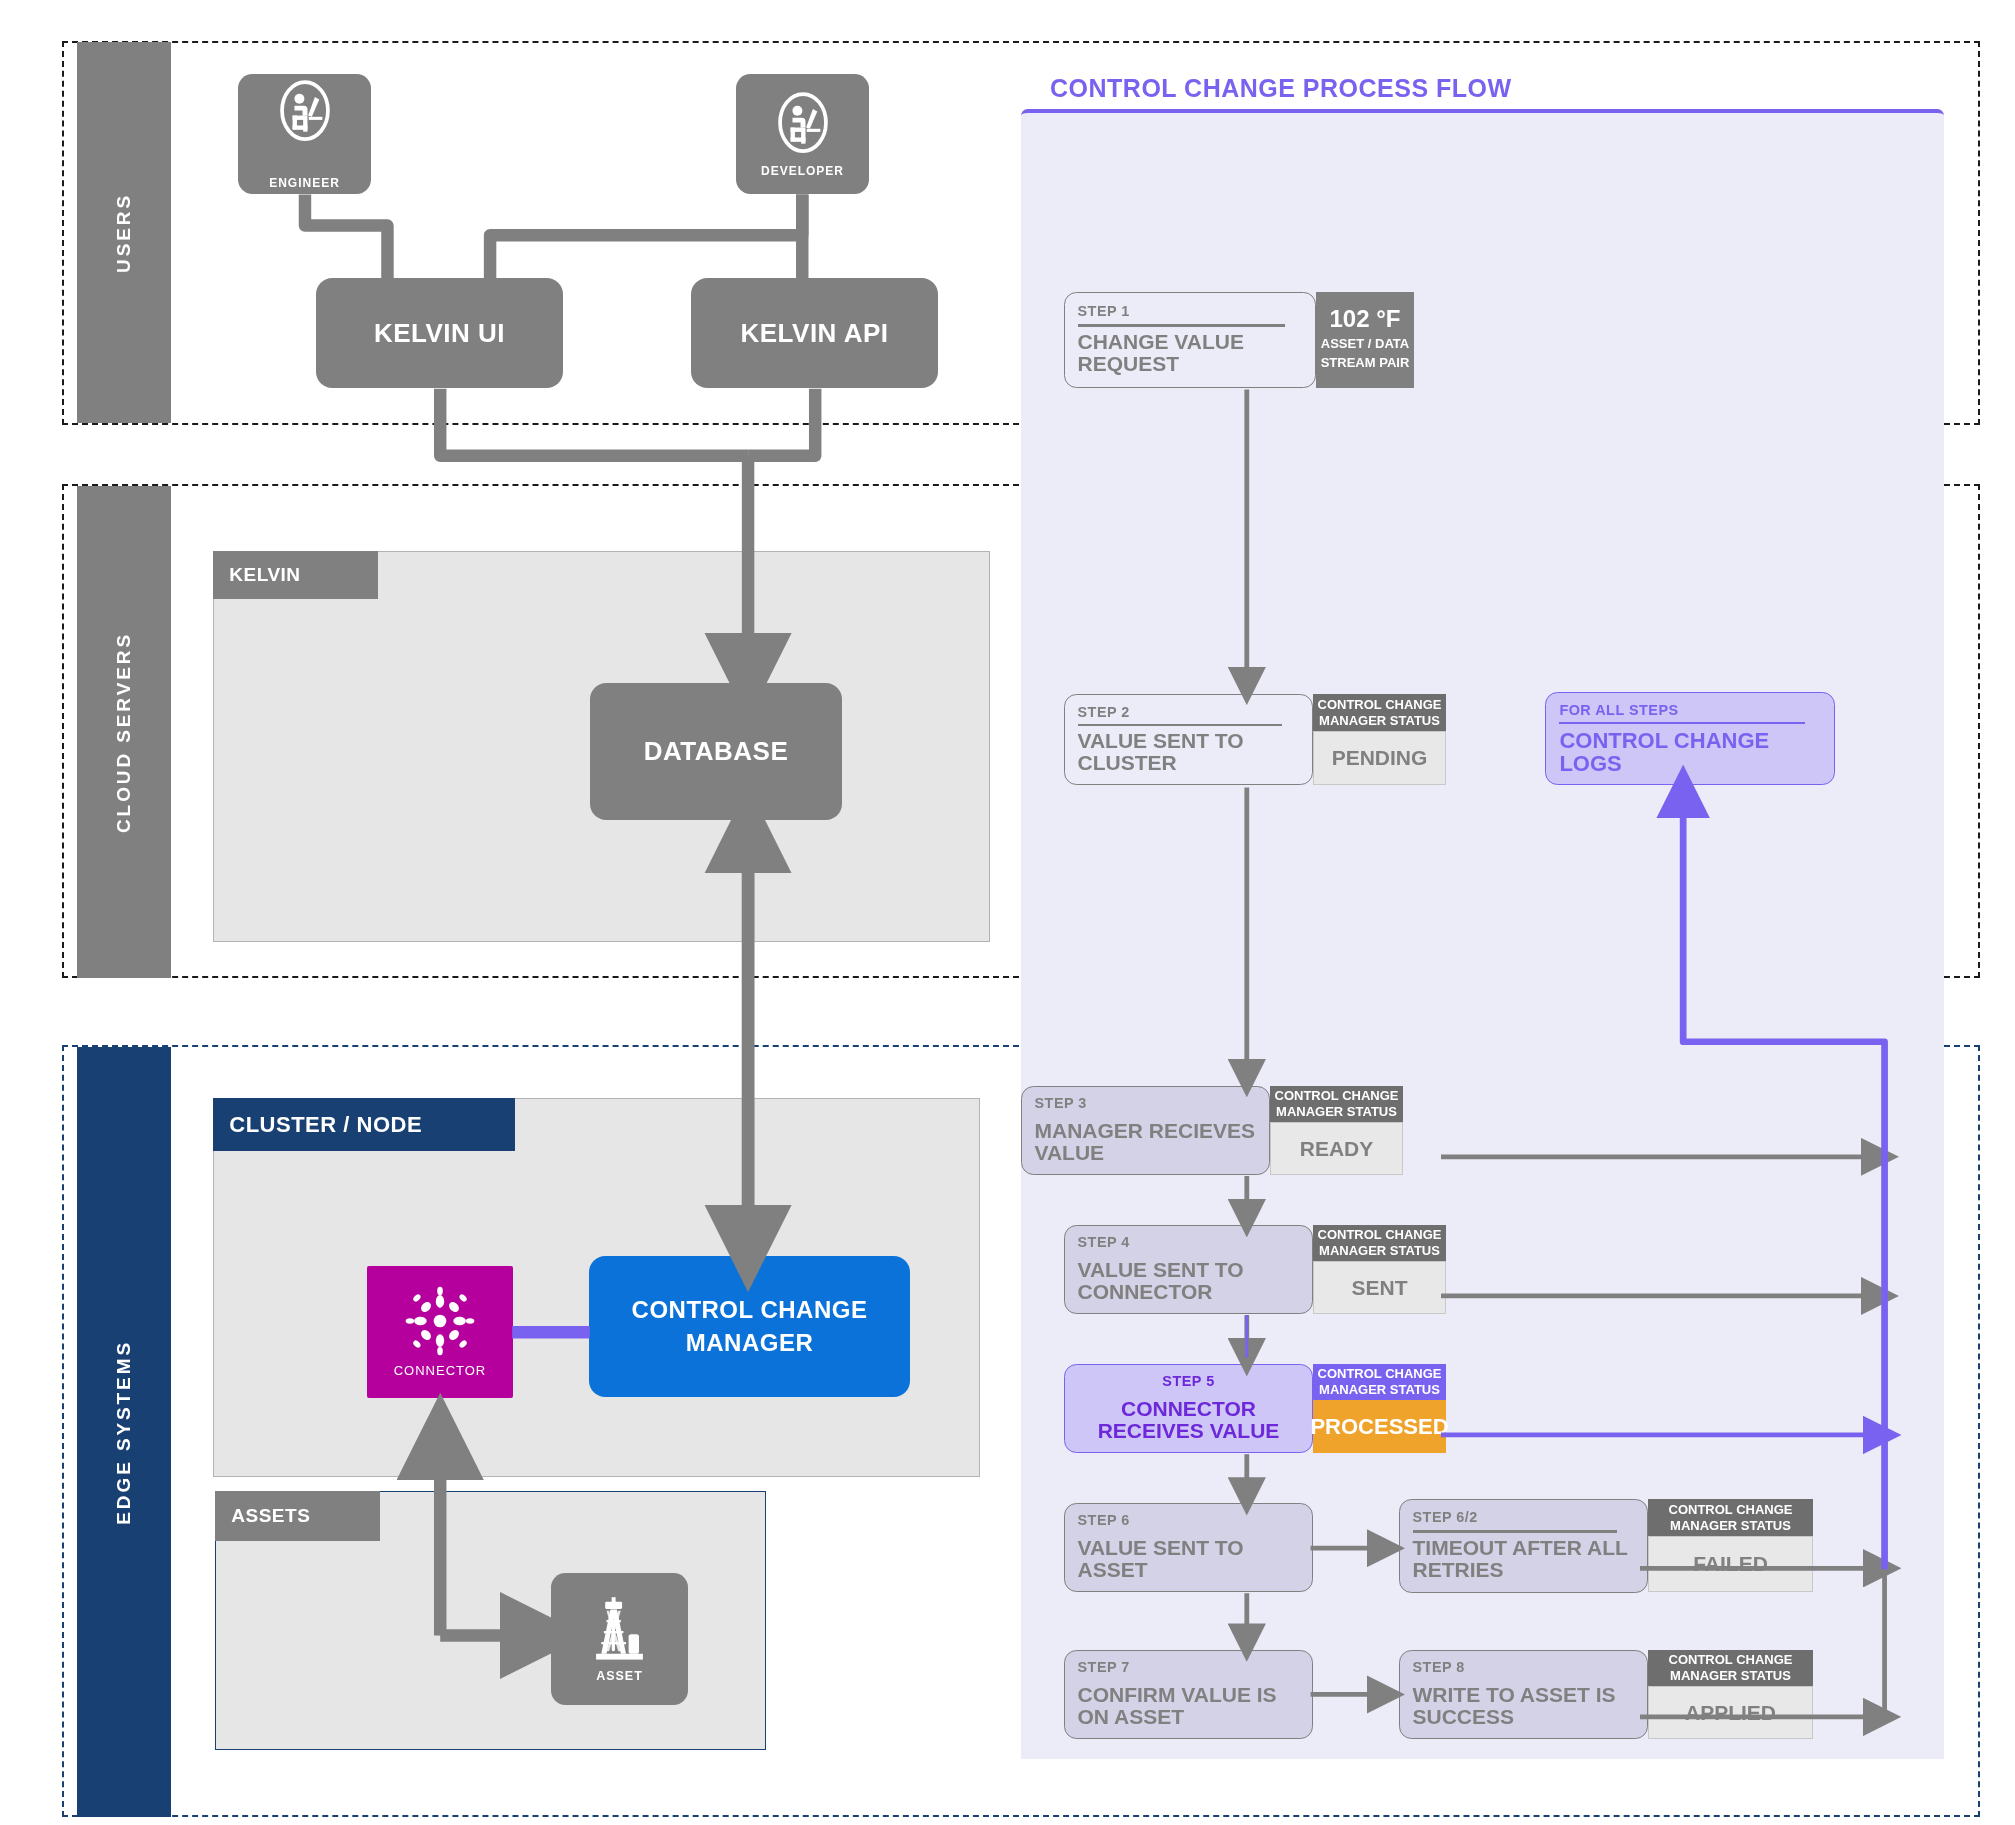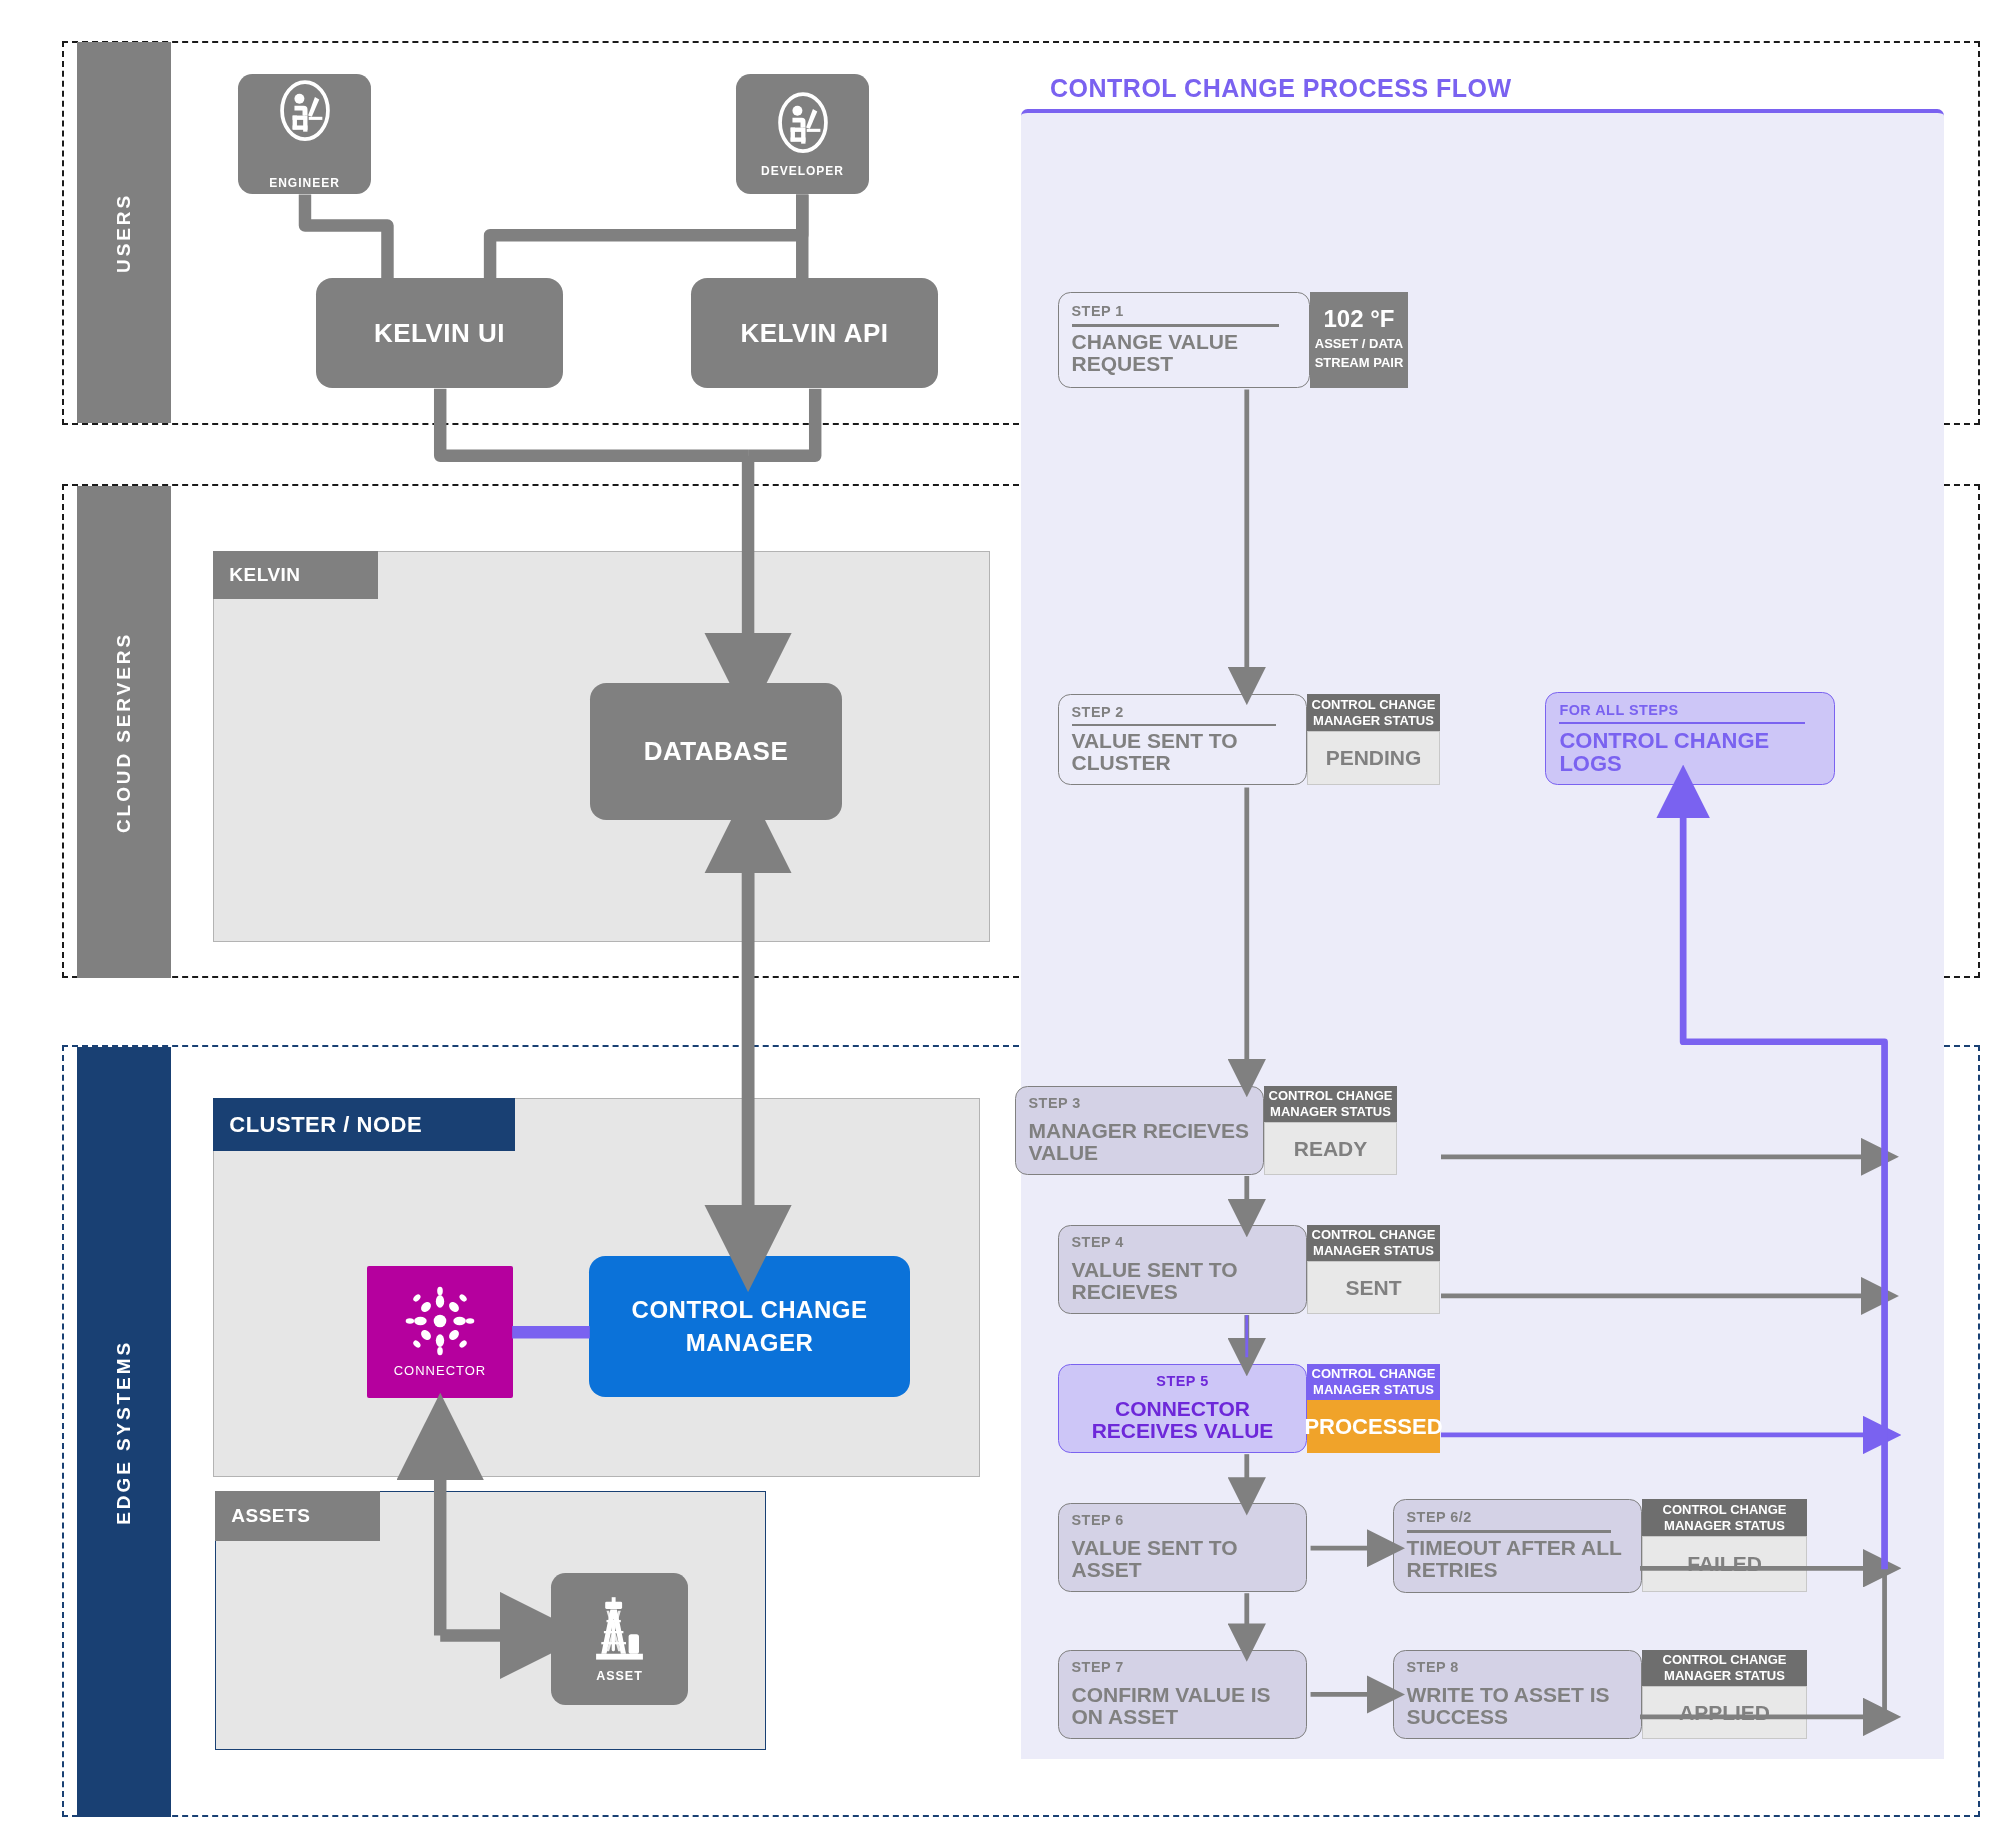--- a/index.html
+++ b/index.html
@@ -50,21 +50,21 @@
     font-weight:bold;font-size:24px;line-height:1.35;letter-spacing:0.5px;
   }
 
   
   .flow-panel{background:#ececf9;border-top:4.3px solid #7a62f0;}
   .flow-title{
     color:#7a62f0;font-weight:bold;font-size:25px;letter-spacing:0.5px;white-space:nowrap;
   }
 
   
-  .step{display:flex;align-items:stretch;}
+  .step{display:flex;align-items:stretch;margin-left:6px;}
   .step-main{
     background:#d4d2e6;border:1.4px solid #808080;border-radius:12.5px;
     padding:8.6px 12.5px 9.6px 12.5px;display:flex;flex-direction:column;justify-content:center;
     box-sizing:border-box;
   }
   .step-num{color:#808080;font-weight:bold;font-size:14.4px;letter-spacing:0.5px;}
   .step-rule{height:3.4px;background:#808080;margin:4.3px 0 4.3px 0;width:92%;}
   .step-title{color:#808080;font-weight:bold;font-size:21px;line-height:1.06;letter-spacing:0px;}
 
   
@@ -273,21 +273,21 @@
     <div class="status-col" style="width:133px;height:89px;">
       <div class="status-head" style="height:36px;">CONTROL CHANGE MANAGER STATUS</div>
       <div class="status-val" style="height:53px;">READY</div>
     </div>
   </div>
 
   <div class="abs step" style="left:1058px;top:1225px;">
     <div class="step-main" style="width:249px;height:89px;">
       <div class="step-num">STEP 4</div>
       <div class="step-rule"></div>
-      <div class="step-title">VALUE SENT TO RECIEVES</div>
+      <div class="step-title">VALUE SENT TO CONNECTOR</div>
     </div>
     <div class="status-col" style="width:133px;height:89px;">
       <div class="status-head" style="height:36px;">CONTROL CHANGE MANAGER STATUS</div>
       <div class="status-val" style="height:53px;">SENT</div>
     </div>
   </div>
 
   <div class="abs step" style="left:1058px;top:1364px;">
     <div class="step-main hl" style="width:249px;height:89px;">
       <div class="step-num">STEP 5</div>

